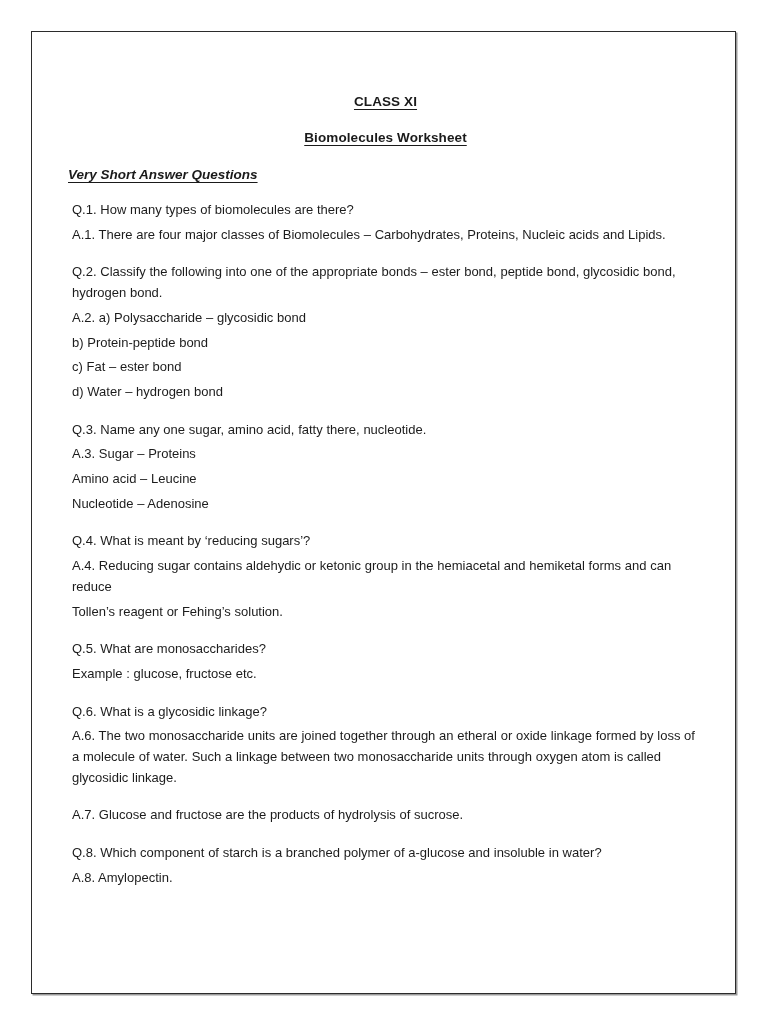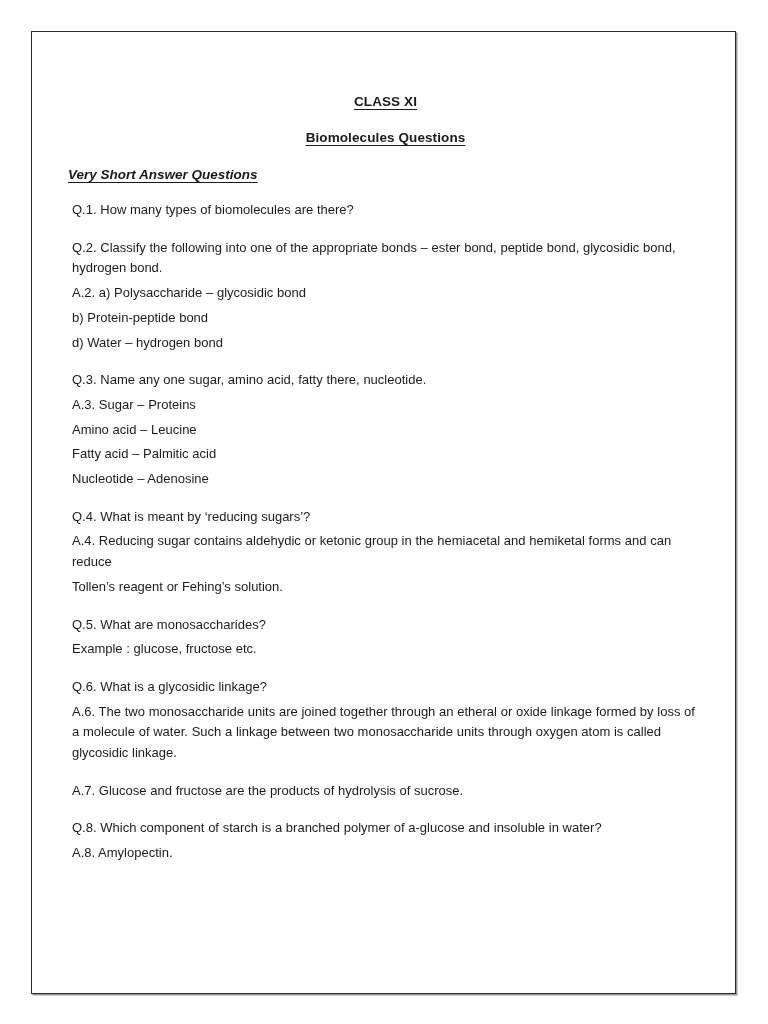--- a/index.html
+++ b/index.html
@@ -81,40 +81,41 @@
   }
 </style>
 </head>
 <body>
 
 <div id="page-sheet">
   <div id="doc-body">
 
     <div class="doc-title" id="title-class"><span class="u">CLASS XI</span></div>
 
-    <div class="doc-title" id="title-worksheet"><span class="u">Biomolecules Questions</span></div>
+    <div class="doc-title" id="title-worksheet"><span class="u">Biomolecules Worksheet</span></div>
 
     <div class="section-heading"><span class="u">Very Short Answer Questions</span></div>
 
     <div class="qa-block first-block">
       <p class="line">Q.1. How many types of biomolecules are there?</p>
+      <p class="line">A.1. There are four major classes of Biomolecules – Carbohydrates, Proteins, Nucleic acids and Lipids.</p>
     </div>
 
     <div class="qa-block">
       <p class="line">Q.2. Classify the following into one of the appropriate bonds – ester bond, peptide bond, glycosidic bond, hydrogen bond.</p>
       <p class="line">A.2. a) Polysaccharide – glycosidic bond</p>
       <p class="line">b) Protein-peptide bond</p>
+      <p class="line">c) Fat – ester bond</p>
       <p class="line">d) Water – hydrogen bond</p>
     </div>
 
     <div class="qa-block">
       <p class="line">Q.3. Name any one sugar, amino acid, fatty there, nucleotide.</p>
       <p class="line">A.3. Sugar – Proteins</p>
       <p class="line">Amino acid – Leucine</p>
-      <p class="line">Fatty acid – Palmitic acid</p>
       <p class="line">Nucleotide – Adenosine</p>
     </div>
 
     <div class="qa-block">
       <p class="line">Q.4. What is meant by ‘reducing sugars’?</p>
       <p class="line">A.4. Reducing sugar contains aldehydic or ketonic group in the hemiacetal and hemiketal forms and can reduce</p>
       <p class="line">Tollen’s reagent or Fehing’s solution.</p>
     </div>
 
     <div class="qa-block">

